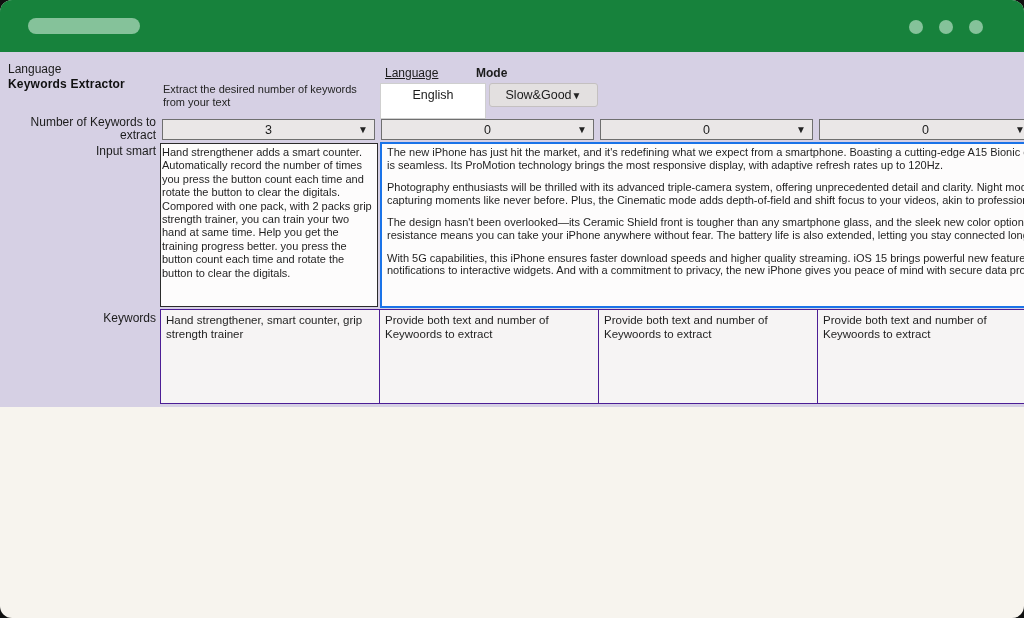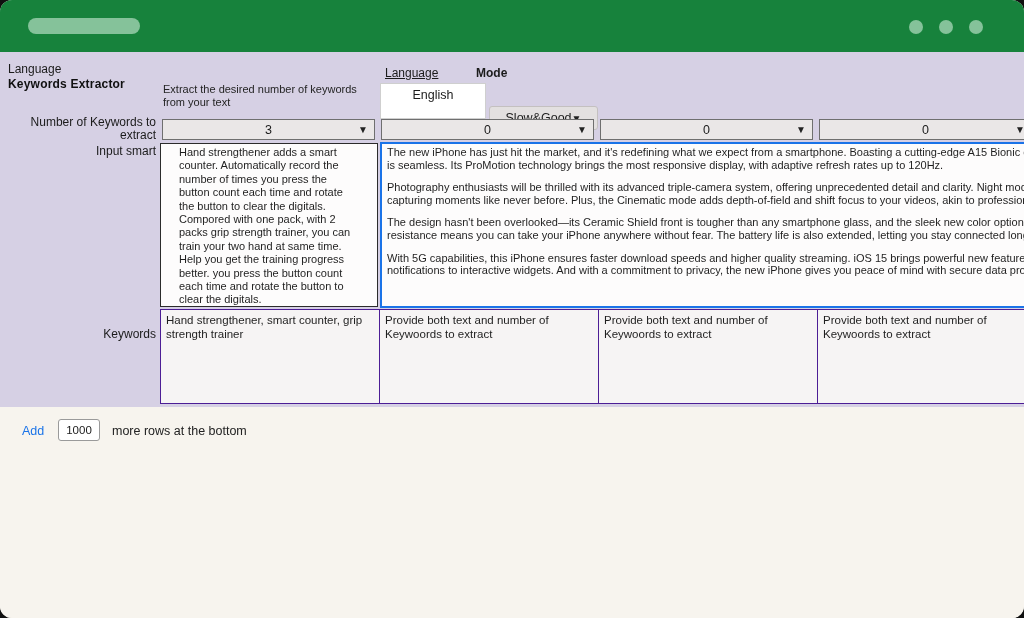--- a/index.html
+++ b/index.html
@@ -14,36 +14,36 @@
 
   
   .content{position:absolute;top:52px;left:0;width:1024px;height:355px;background:#d6d0e4;overflow:hidden;}
   .app-label{position:absolute;left:8px;top:10px;font-size:12px;color:#1b1b1b;}
   .page-title{position:absolute;left:8px;top:25px;font-size:12px;font-weight:bold;color:#101010;letter-spacing:.2px;}
   .description{position:absolute;left:163px;top:31px;width:212px;font-size:11px;line-height:13px;color:#242424;}
   .field-label{position:absolute;top:14px;font-size:12px;color:#1b1b1b;}
   .lang-label{left:385px;text-decoration:underline;}
   .mode-label{left:476px;font-weight:bold;}
   .lang-input{position:absolute;left:380px;top:31px;width:106px;height:36px;line-height:22px;background:#ffffff;border:1px solid #cfcfcf;text-align:center;font-size:12.5px;color:#1b1b1b;box-sizing:border-box;}
-  .mode-select{position:absolute;left:489px;top:31px;width:109px;height:24px;background:#e3e0e0;border:1px solid #c4c0c0;border-radius:3px;box-sizing:border-box;display:flex;align-items:center;justify-content:center;font-size:12.5px;color:#1b1b1b;cursor:pointer;margin-top:23px;}
+  .mode-select{position:absolute;left:489px;top:31px;width:109px;height:24px;background:#e3e0e0;border:1px solid #c4c0c0;border-radius:3px;box-sizing:border-box;display:flex;align-items:center;justify-content:center;font-size:12.5px;color:#1b1b1b;cursor:pointer;}
 
   
   .row-label{position:absolute;left:0;width:156px;text-align:right;font-size:12px;line-height:13px;color:#1b1b1b;}
   .count-label{top:64px;}
   .input-label{top:93px;}
-  .kw-label{top:260px;margin-top:16px;}
+  .kw-label{top:260px;}
 
   
   .count-cell{position:absolute;top:67px;width:213px;height:21px;background:#eae7e7;border:1px solid #6f6f6f;box-sizing:border-box;display:flex;align-items:center;cursor:pointer;}
   .count-value{flex:1;text-align:center;font-size:12.5px;color:#1b1b1b;}
   .dd-arrow{position:absolute;right:6px;top:3px;font-size:10px;color:#222;line-height:14px;}
   .mode-arrow{font-size:10px;color:#222;}
 
   
-  .input-cell-1{position:absolute;left:160px;top:91px;width:218px;height:164px;background:#fdfcfc;border:1px solid #2b2b2b;box-sizing:border-box;padding:2px 18px;font-size:11px;line-height:13.4px;color:#1f1f1f;overflow:hidden;}
+  .input-cell-1{position:absolute;left:160px;top:91px;width:218px;height:164px;background:#fdfcfc;border:1px solid #2b2b2b;box-sizing:border-box;padding:2px 1px;font-size:11px;line-height:13.4px;color:#1f1f1f;overflow:hidden;}
   .input-cell-2{position:absolute;left:380px;top:90px;width:1200px;height:166px;background:#fdfcfc;border:2px solid #1a73e8;box-sizing:border-box;padding:2px 5px;font-size:11px;line-height:12.6px;color:#1f1f1f;overflow:hidden;}
   .tline{white-space:nowrap;}
   .pgap{margin-top:10px;}
 
   
   .kw-cell{position:absolute;top:257px;width:220px;height:95px;background:#f6f4f4;border:1px solid #4c1d95;box-sizing:border-box;padding:3px 5px;font-size:11.5px;line-height:14px;color:#1f1f1f;overflow:hidden;}
 
   
   .footer{position:absolute;top:407px;left:0;width:1024px;height:211px;background:#f7f4ee;}
   .add-link{position:absolute;left:22px;top:17px;font-size:12.5px;color:#1a73e8;cursor:pointer;}
@@ -115,19 +115,14 @@
 
     <div class="row-label kw-label">Keywords</div>
 
     <div class="kw-cell" style="left:160px">Hand strengthener, smart counter, grip strength trainer</div>
     <div class="kw-cell" style="left:379px">Provide both text and number of Keywoords to extract</div>
     <div class="kw-cell" style="left:598px">Provide both text and number of Keywoords to extract</div>
     <div class="kw-cell" style="left:817px">Provide both text and number of Keywoords to extract</div>
 
   </div>
 
-  <div class="footer">
-    <span class="add-link">Add</span>
-    <input class="rows-input" value="1000" style="">
-    <span class="rows-suffix">more rows at the bottom</span>
-  </div>
 
 </div>
 
 </body></html>

